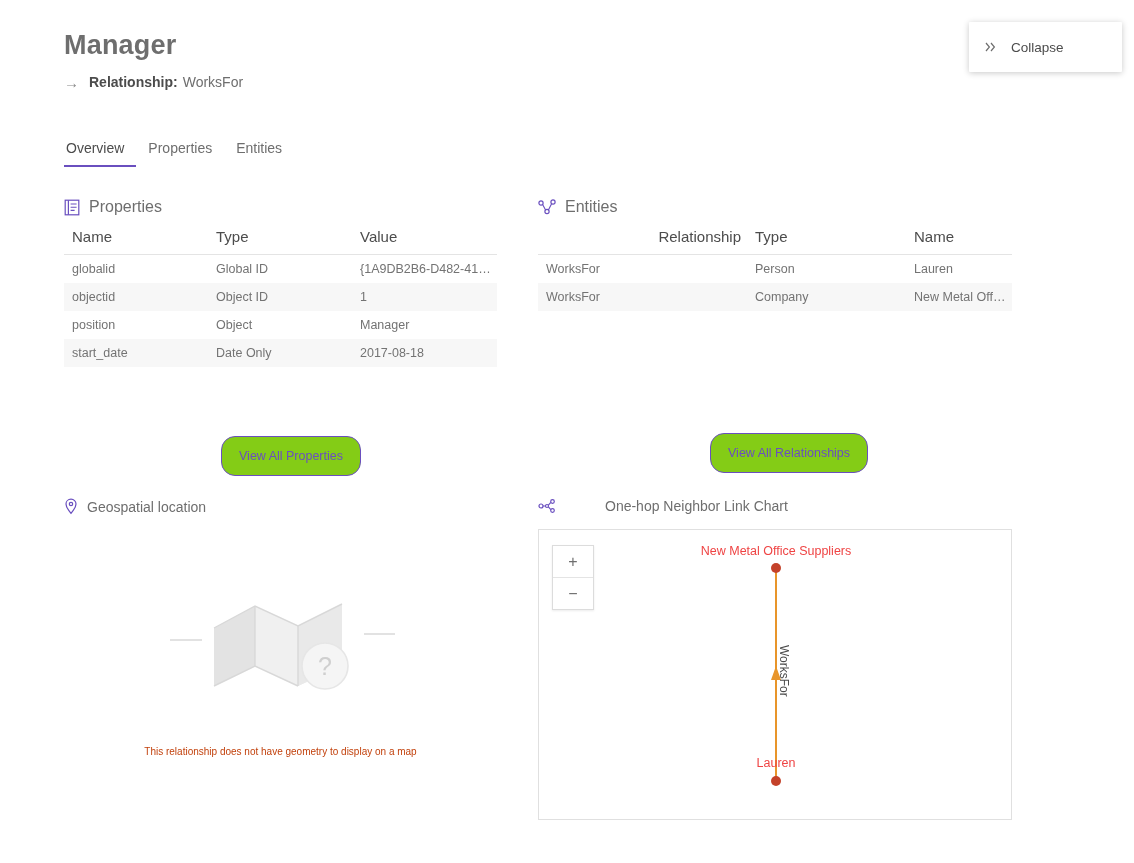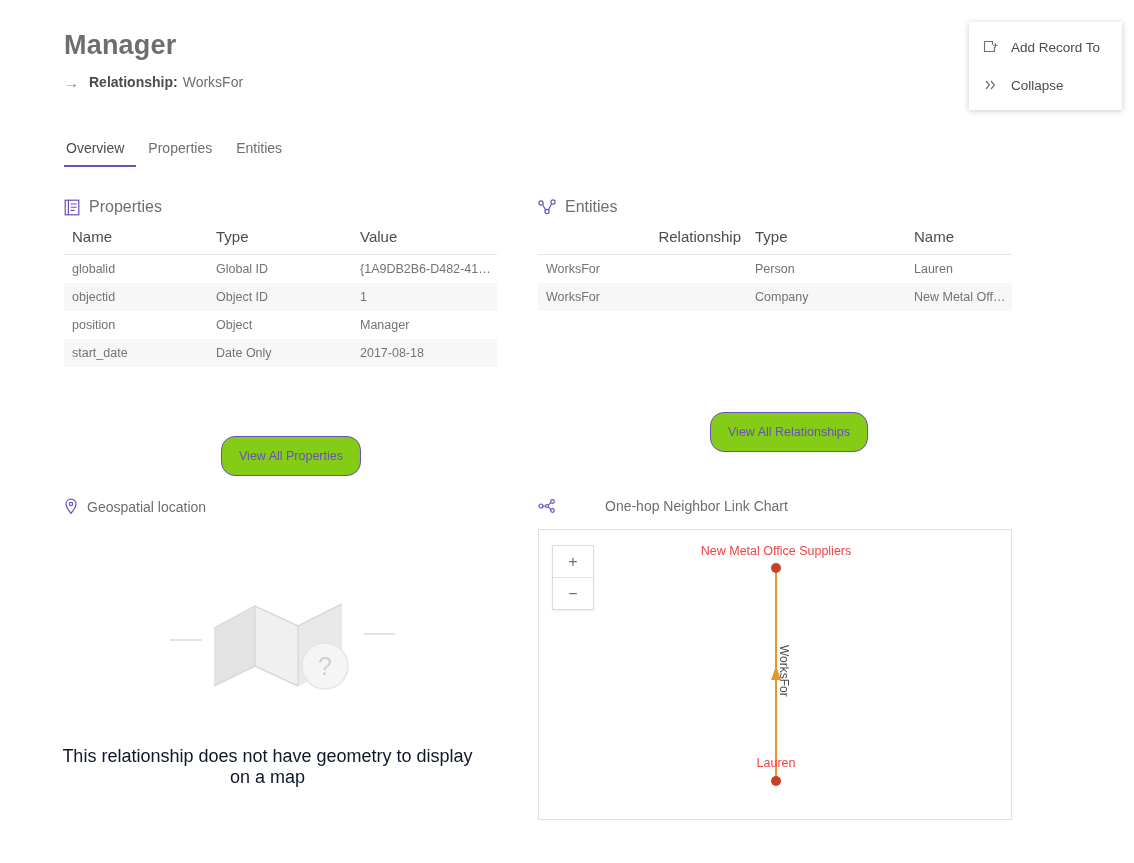--- a/index.html
+++ b/index.html
@@ -151,26 +151,26 @@
     border-radius: 14px;
     font-size: 12.5px;
     padding: 12px 17px;
     cursor: pointer;
     white-space: nowrap;
   }
 
   
   .map-empty-text {
     position: absolute;
-    left: 51px;
+    left: 64px;
     top: 746px;
     width: 433px;
     text-align: center;
-    font-size: 18px;
-    color: #0f172a;
+    font-size: 10px;
+    color: #c2410c;
   }
   .map-art {
     position: absolute;
     left: 170px;
     top: 588px;
     width: 225px;
     height: 110px;
   }
 
   
@@ -223,29 +223,20 @@
 
 <div class="page-title">Manager</div>
 
 <div class="subtitle-row">
   <span class="arrow-icon">→</span>
   <span class="subtitle-label">Relationship:</span>
   <span class="subtitle-value">WorksFor</span>
 </div>
 
 <div class="menu-panel">
-  <div class="menu-item">
-    <span class="mi-icon">
-      <svg width="16" height="16" viewBox="0 0 16 16">
-        <path d="M1.5 2.5 h8 v3.2 M1.5 2.5 v10 h10 v-4.6" fill="none" stroke="#6e6e6e" stroke-width="1.1"></path>
-        <path d="M12.4 4.2 v4.2 M10.3 6.3 h4.2" fill="none" stroke="#6e6e6e" stroke-width="1.1"></path>
-      </svg>
-    </span>
-    <span class="mi-label">Add Record To</span>
-  </div>
   <div class="menu-item">
     <span class="mi-icon">
       <svg width="16" height="16" viewBox="0 0 16 16">
         <path d="M3 4 l3.4 4 l-3.4 4 M8 4 l3.4 4 l-3.4 4" fill="none" stroke="#6e6e6e" stroke-width="1.2"></path>
       </svg>
     </span>
     <span class="mi-label">Collapse</span>
   </div>
 </div>
 
@@ -327,21 +318,21 @@
       <td class="link-cell">Lauren</td>
     </tr>
     <tr>
       <td>WorksFor</td>
       <td>Company</td>
       <td class="link-cell">New Metal Office ...</td>
     </tr>
   </tbody>
 </table>
 
-<div class="pill" style="left:710px; top:412px;">View All Relationships</div>
+<div class="pill" style="left:710px; top:433px;">View All Relationships</div>
 
 <div class="section-head" style="left:64px; top:498px; font-size:14px;">
   <span class="sh-icon">
     <svg width="14" height="17" viewBox="0 0 14 17">
       <path d="M7 1.2 C4.1 1.2 2 3.3 2 6 C2 9.3 7 15.3 7 15.3 C7 15.3 12 9.3 12 6 C12 3.3 9.9 1.2 7 1.2 Z" fill="none" stroke="#6a4fbf" stroke-width="1.2"></path>
       <circle cx="7" cy="6" r="1.7" fill="none" stroke="#6a4fbf" stroke-width="1.2"></circle>
     </svg>
   </span>
   <span>Geospatial location</span>
 </div>

